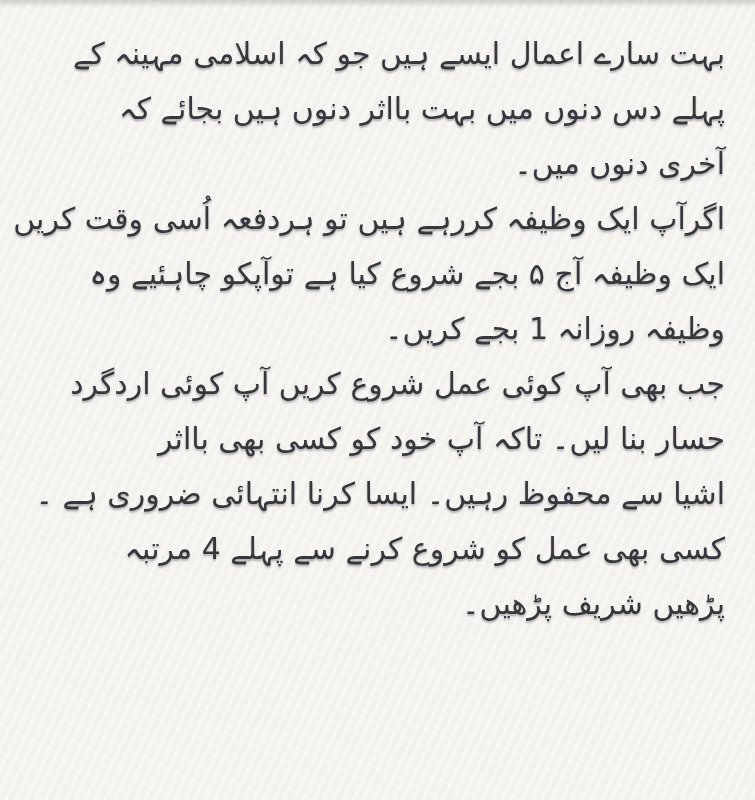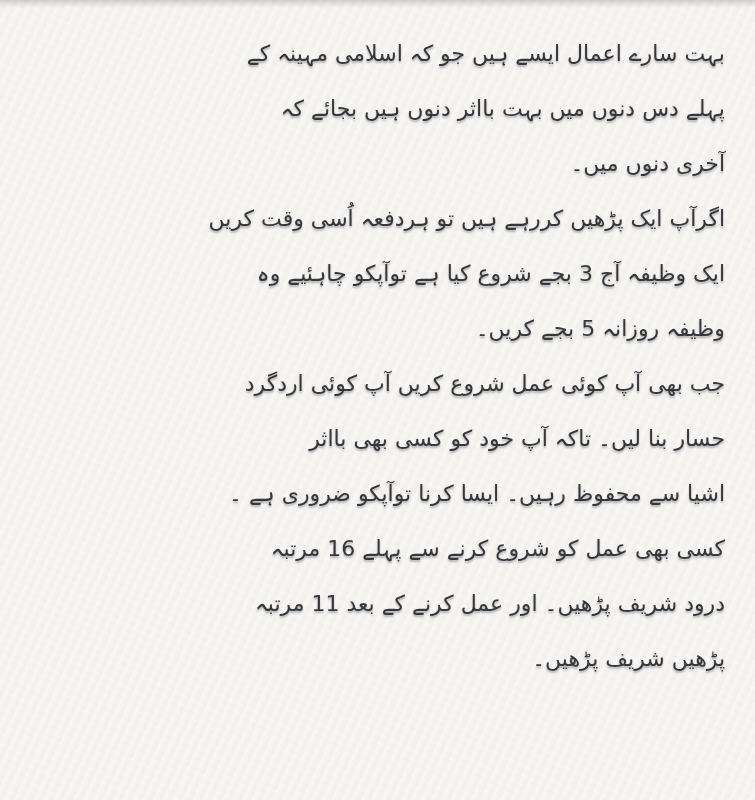--- a/index.html
+++ b/index.html
@@ -31,21 +31,21 @@
     right: 30px;
     left: 18px;
     direction: rtl;
     text-align: right;
     unicode-bidi: plaintext;
   }
   .text-line {
     display: block;
     height: 55px;
     line-height: 55px;
-    font-size: 22px;
+    font-size: 30px;
     font-weight: 400;
     color: #36373c;
     white-space: nowrap;
     overflow: visible;
     text-shadow: 0 2px 2px rgba(125,125,128,0.55);
     letter-spacing: 0px;
   }
   .top-edge-shadow {
     position: absolute;
     top: 0;
@@ -58,23 +58,22 @@
 </style>
 </head>
 <body>
 
 <div class="page">
   <div class="top-edge-shadow"></div>
   <div class="text-block">
     <span class="text-line">بہت سارے اعمال ایسے ہیں جو کہ اسلامی مہینہ کے</span>
     <span class="text-line">پہلے دس دنوں میں بہت بااثر دنوں ہیں بجائے کہ</span>
     <span class="text-line">آخری دنوں میں۔</span>
-    <span class="text-line">اگرآپ ایک پڑھیں کررہے ہیں تو ہردفعہ اُسی وقت کریں</span>
-    <span class="text-line">ایک وظیفہ آج 3 بجے شروع کیا ہے توآپکو چاہئیے وہ</span>
-    <span class="text-line">وظیفہ روزانہ 5 بجے کریں۔</span>
+    <span class="text-line">اگرآپ ایک وظیفہ کررہے ہیں تو ہردفعہ اُسی وقت کریں</span>
+    <span class="text-line">ایک وظیفہ آج ۵ بجے شروع کیا ہے توآپکو چاہئیے وہ</span>
+    <span class="text-line">وظیفہ روزانہ 1 بجے کریں۔</span>
     <span class="text-line">جب بھی آپ کوئی عمل شروع کریں آپ کوئی اردگرد</span>
     <span class="text-line">حسار بنا لیں۔ تاکہ آپ خود کو کسی بھی بااثر</span>
-    <span class="text-line">اشیا سے محفوظ رہیں۔ ایسا کرنا توآپکو ضروری ہے ۔</span>
-    <span class="text-line">کسی بھی عمل کو شروع کرنے سے پہلے 16 مرتبہ</span>
-    <span class="text-line">درود شریف پڑھیں۔ اور عمل کرنے کے بعد 11 مرتبہ</span>
+    <span class="text-line">اشیا سے محفوظ رہیں۔ ایسا کرنا انتہائی ضروری ہے ۔</span>
+    <span class="text-line">کسی بھی عمل کو شروع کرنے سے پہلے 4 مرتبہ</span>
     <span class="text-line">پڑھیں شریف پڑھیں۔</span>
   </div>
 </div>
 
 </body></html>

